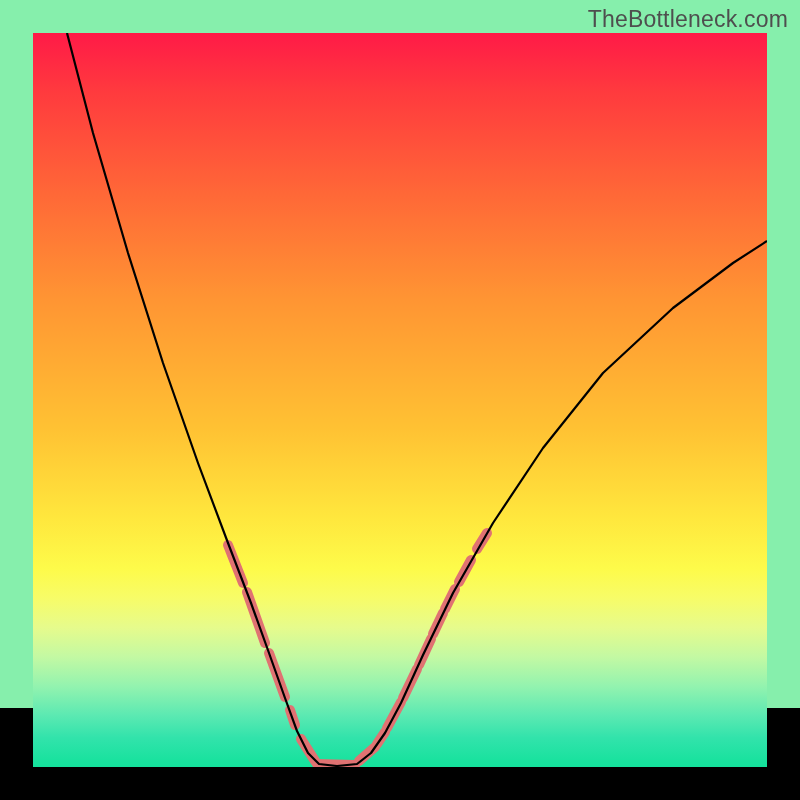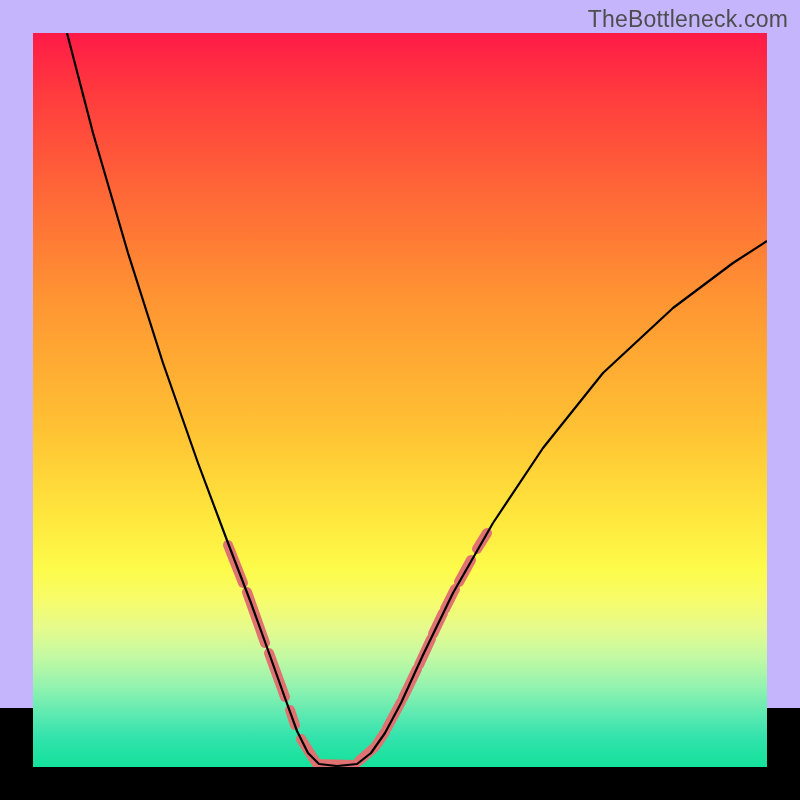--- a/index.html
+++ b/index.html
@@ -10,21 +10,21 @@
     overflow: hidden;
     background: #000;
     font-family: Arial, Helvetica, sans-serif;
   }
   .frame {
     position: absolute;
     top: 0;
     left: 0;
     width: 800px;
     height: 708px;
-    background: #c4b5fd;
+    background: #86efac;
   }
   .plot-area {
     position: absolute;
     top: 33px;
     left: 33px;
     width: 734px;
     height: 734px;
     box-shadow: inset 0 0 0 1px #000;
   }
   .gradient-bg {

